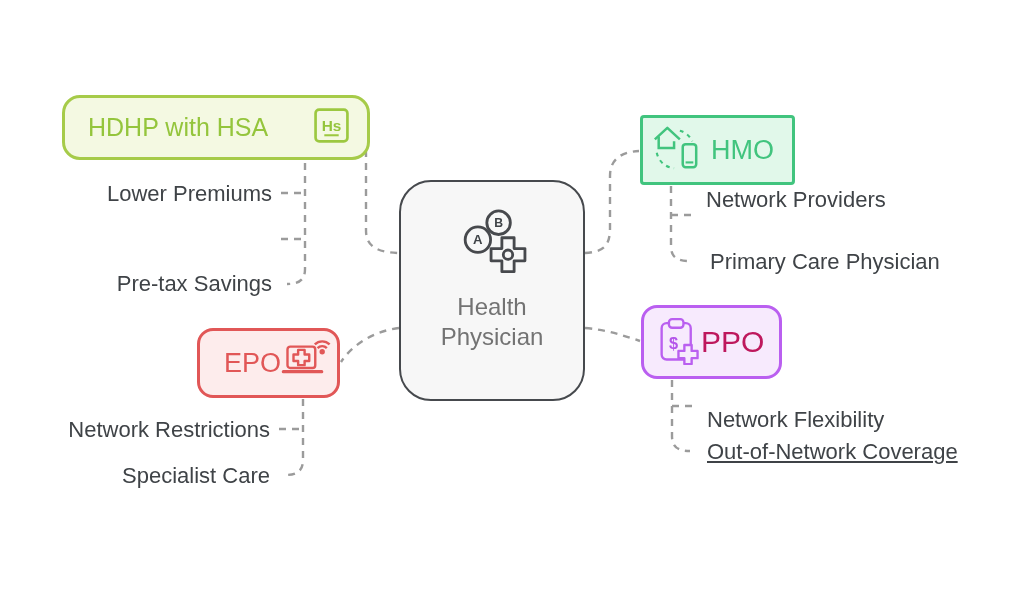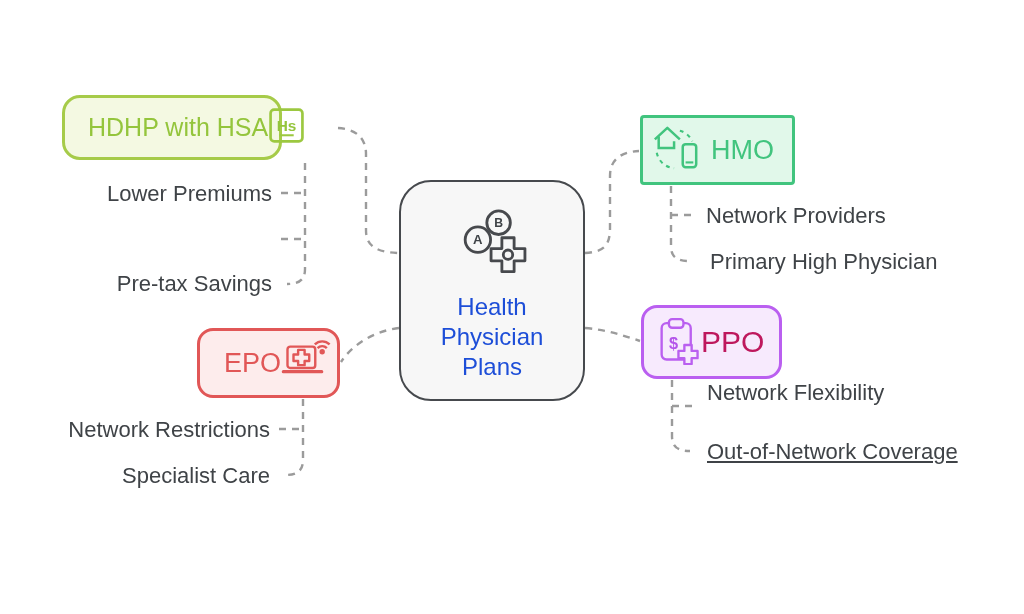--- a/index.html
+++ b/index.html
@@ -3,35 +3,35 @@
 <meta charset="utf-8">
 <style>
   html,body{margin:0;padding:0;background:#ffffff;}
   .canvas{position:relative;width:1024px;height:614px;background:#ffffff;overflow:hidden;
           font-family:"Liberation Sans", sans-serif;}
   
   .connectors{position:absolute;left:0;top:0;width:1024px;height:614px;}
   .connectors path{stroke:#9b9b9b;stroke-width:2.4;fill:none;stroke-dasharray:7 6;}
   
   .node{position:absolute;box-sizing:border-box;display:flex;align-items:center;}
-  .node-hdhp{left:62px;top:95px;width:220px;height:65px;border:3px solid #a6cb49;background:#f4f9e2;
+  .node-hdhp{left:62px;top:95px;width:308px;height:65px;border:3px solid #a6cb49;background:#f4f9e2;
              border-radius:18px;padding:0 17px 0 23px;justify-content:space-between;}
   .node-hdhp .node-label{color:#94c53c;font-size:25px;}
   .node-epo{left:197px;top:328px;width:143px;height:70px;border:3px solid #e15757;background:#fdecec;
             border-radius:16px;padding:0 10px 0 24px;justify-content:space-between;}
   .node-epo .node-label{color:#e15757;font-size:27px;}
   .node-hmo{left:640px;top:115px;width:155px;height:70px;border:3px solid #41c47e;background:#e1f8ea;
             border-radius:4px;padding:0 18px 0 8px;justify-content:space-between;}
   .node-hmo .node-label{color:#41c47e;font-size:27px;}
   .node-ppo{left:641px;top:305px;width:141px;height:74px;border:3px solid #ba5ff0;background:#f7eafd;
             border-radius:16px;padding:0 16px 0 11px;justify-content:space-between;}
   .node-ppo .node-label{color:#be185d;font-size:30px;}
   .node-center{left:399px;top:180px;width:186px;height:221px;border:2.5px solid #46494d;background:#f7f7f7;
                border-radius:32px;flex-direction:column;justify-content:flex-start;}
-  .center-title{color:#1d4ed8;font-size:24px;line-height:30px;text-align:center;margin-top:6px;}
+  .center-title{color:#737373;font-size:24px;line-height:30px;text-align:center;margin-top:6px;}
   .center-title span{display:block;}
   .center-icon{margin-top:20px;}
   .node-label{white-space:nowrap;}
   
   .blabel{position:absolute;color:#3f4347;font-size:22px;line-height:25px;white-space:nowrap;}
   .blabel.r{text-align:right;}
   
   svg text{font-family:"Liberation Sans", sans-serif;}
   .ic-hdhp *{stroke:#9cc840;}  .ic-hdhp text{stroke:none;fill:#94c53c;}
   .ic-hmo *{stroke:#41c47e;}
@@ -67,21 +67,20 @@
         <text x="25" y="45" font-size="14" font-weight="bold" text-anchor="middle">A</text>
         <circle cx="47" cy="22" r="12.5"></circle>
         <text x="47" y="27" font-size="13" font-weight="bold" text-anchor="middle">B</text>
         <path stroke-linejoin="round" d="M50.5,38 H63.5 V49.5 H75 V62.5 H63.5 V74 H50.5 V62.5 H39 V49.5 H50.5 Z"></path>
         <circle cx="57" cy="56" r="5"></circle>
       </svg>
     </span>
     <div class="center-title">
       <span>Health</span>
       <span>Physician</span>
-      <span>Plans</span>
     </div>
   </div>
 
   <div class="node node-hdhp">
     <span class="node-label">HDHP with HSA</span>
     <span>
       <svg class="ic-hdhp" width="37" height="37" viewBox="0 0 36 36" fill="none" stroke-width="2.6">
         <rect x="2.5" y="2.5" width="31" height="31" rx="3.5"></rect>
         <text x="18" y="23.5" font-size="15" font-weight="bold" text-anchor="middle">Hs</text>
         <path d="M11,27.5 H25" stroke-width="2"></path>
@@ -128,19 +127,19 @@
     </span>
     <span class="node-label">PPO</span>
   </div>
 
   <div class="blabel r" style="right:752px;top:181px;">Lower Premiums</div>
   <div class="blabel r" style="right:754px;top:417px;">Network Restrictions</div>
 
   <div class="blabel r" style="right:752px;top:271px;">Pre-tax Savings</div>
   <div class="blabel r" style="right:754px;top:463px;">Specialist Care</div>
 
-  <div class="blabel" style="left:706px;top:203px;">Network Providers</div>
-  <div class="blabel" style="left:710px;top:249px;">Primary High Physician</div>
+  <div class="blabel" style="left:706px;top:187px;">Network Providers</div>
+  <div class="blabel" style="left:710px;top:249px;">Primary Care Physician</div>
 
-  <div class="blabel" style="left:707px;top:380px;">Network Flexibility</div>
+  <div class="blabel" style="left:707px;top:407px;">Network Flexibility</div>
   <div class="blabel" style="left:707px;top:439px;text-decoration:underline;">Out-of-Network Coverage</div>
 
 </div>
 
 </body></html>

